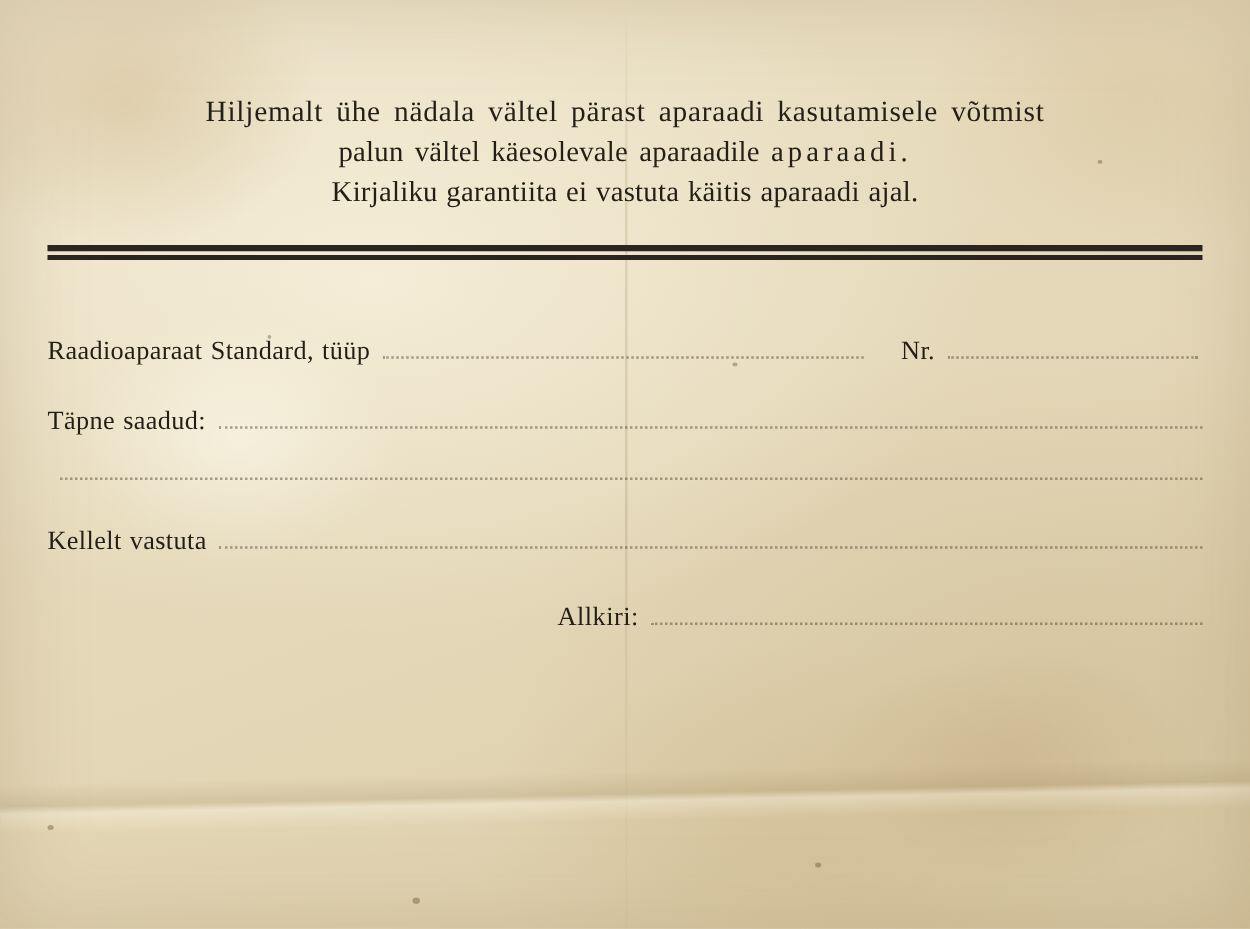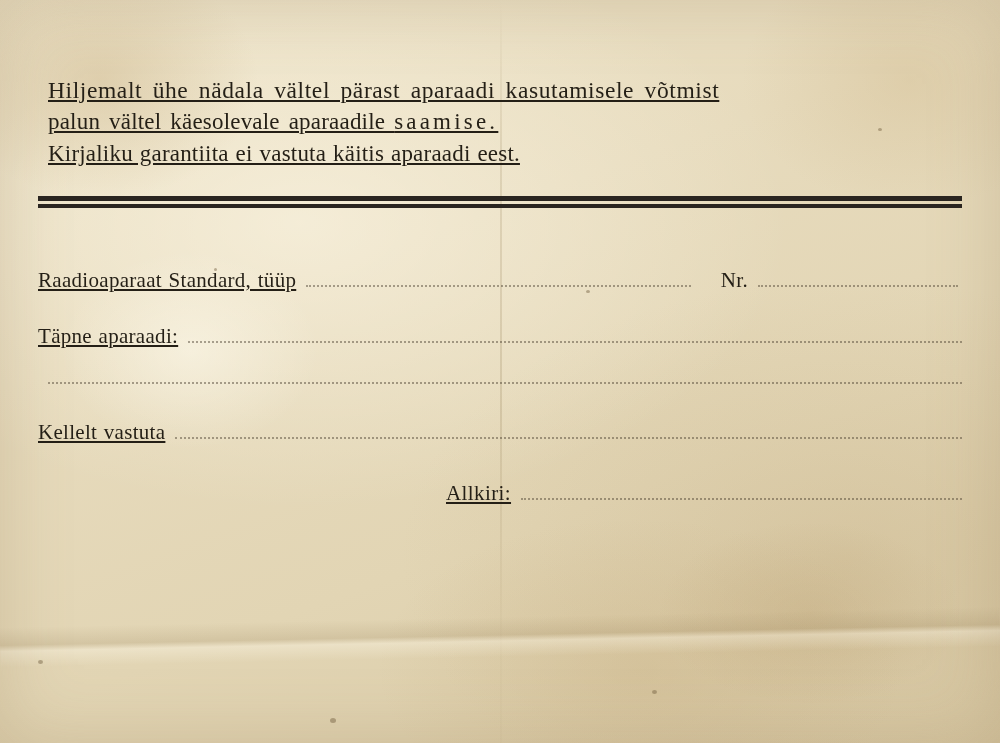--- a/index.html
+++ b/index.html
@@ -60,23 +60,22 @@
 
   
   .content {
     position: relative;
     z-index: 5;
     padding: 0;
   }
 
   .header-block {
     margin: 74px 48px 0 48px;
-    text-align: left;
+    text-align: center;
     color: #241f16;
-    text-decoration: underline;
   }
   .hline {
     font-size: 23px;
     line-height: 32px;
     letter-spacing: 0.2px;
     white-space: nowrap;
   }
   .hline-1 {
     font-size: 23.5px;
     letter-spacing: 0.6px;
@@ -109,21 +108,20 @@
   .frow {
     display: flex;
     align-items: baseline;
     margin-bottom: 31px;
     font-size: 21px;
     white-space: nowrap;
   }
   .flabel {
     letter-spacing: 0.3px;
     word-spacing: 1px;
-    text-decoration: underline;
   }
   .dots {
     flex: 1 1 auto;
     border-bottom: 2px dotted rgba(70,60,45,0.45);
     margin: 0 0 5px 10px;
     height: 2px;
   }
   .nr-label {
     margin-left: 26px;
     letter-spacing: 0.3px;
@@ -158,42 +156,42 @@
   <div class="speck" style="left:330px; top:718px; width:6px;  height:5px;"></div>
   <div class="speck" style="left:652px; top:690px; width:5px;  height:4px;"></div>
   <div class="speck" style="left:586px; top:290px; width:4px;  height:3px;"></div>
   <div class="speck" style="left:214px; top:268px; width:3px;  height:3px;"></div>
   <div class="speck" style="left:878px; top:128px; width:4px;  height:3px;"></div>
 
   <div class="content">
 
     <div class="header-block">
       <div class="hline hline-1">Hiljemalt ühe nädala vältel pärast aparaadi kasutamisele võtmist</div>
-      <div class="hline hline-2"><span>palun vältel käesolevale aparaadile </span><span class="spaced">saamise.</span></div>
-      <div class="hline hline-3">Kirjaliku garantiita ei vastuta käitis aparaadi eest.</div>
+      <div class="hline hline-2"><span>palun vältel käesolevale aparaadile </span><span class="spaced">aparaadi.</span></div>
+      <div class="hline hline-3">Kirjaliku garantiita ei vastuta käitis aparaadi ajal.</div>
     </div>
 
     <div class="rules">
       <div class="rule"></div>
       <div class="rule-gap"></div>
       <div class="rule thin"></div>
     </div>
 
     <div class="form">
 
       <div class="frow row-type">
         <span class="flabel">Raadioaparaat Standard, tüüp</span>
         <span class="dots"></span>
         <span class="nr-label">Nr.</span>
         <span class="dots" style="max-width:200px;"></span>
       </div>
 
 
       <div class="frow">
-        <span class="flabel">Täpne aparaadi:</span>
+        <span class="flabel">Täpne saadud:</span>
         <span class="dots"></span>
       </div>
 
       <div class="frow">
         <span class="dots"></span>
       </div>
 
       <div class="frow">
         <span class="flabel">Kellelt vastuta</span>
         <span class="dots"></span>

